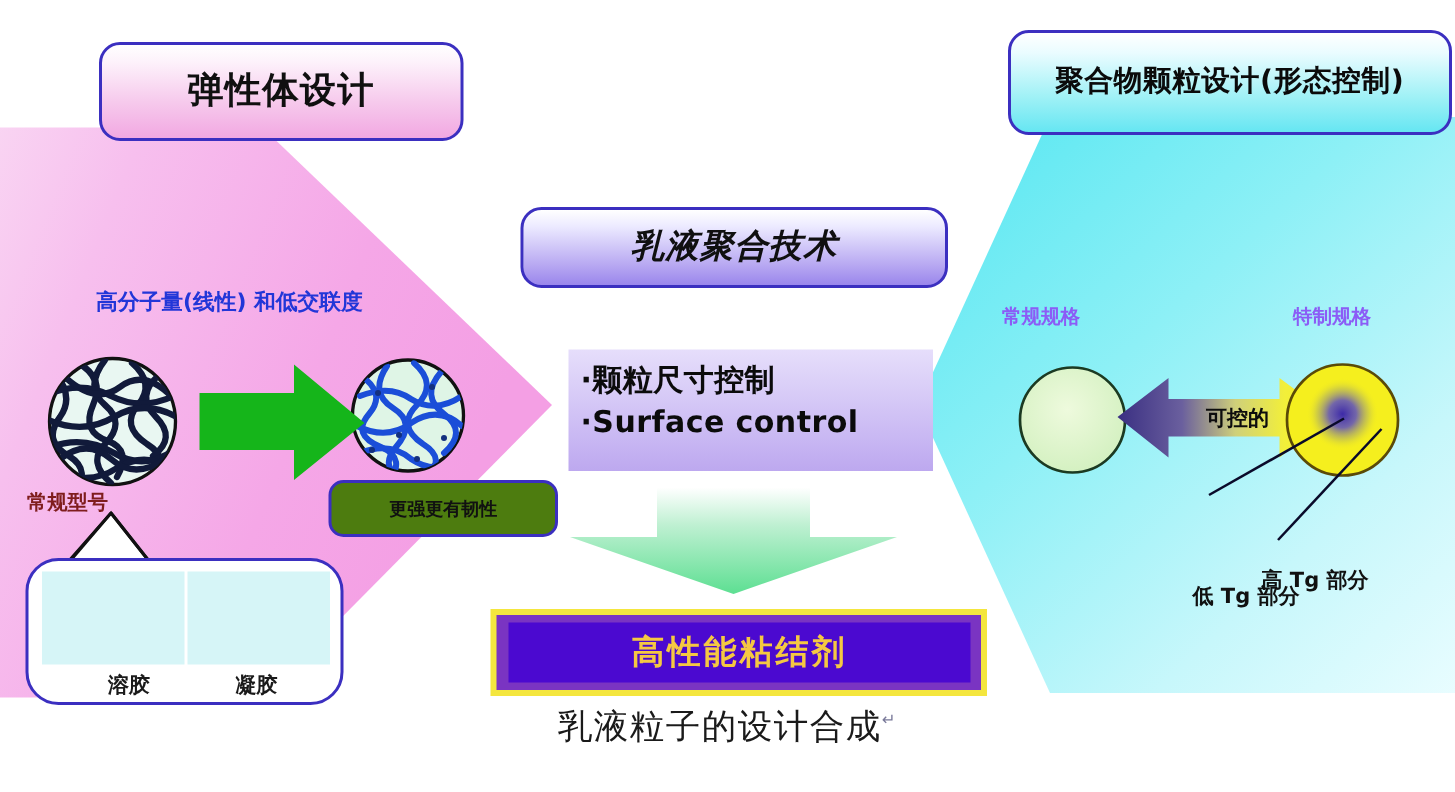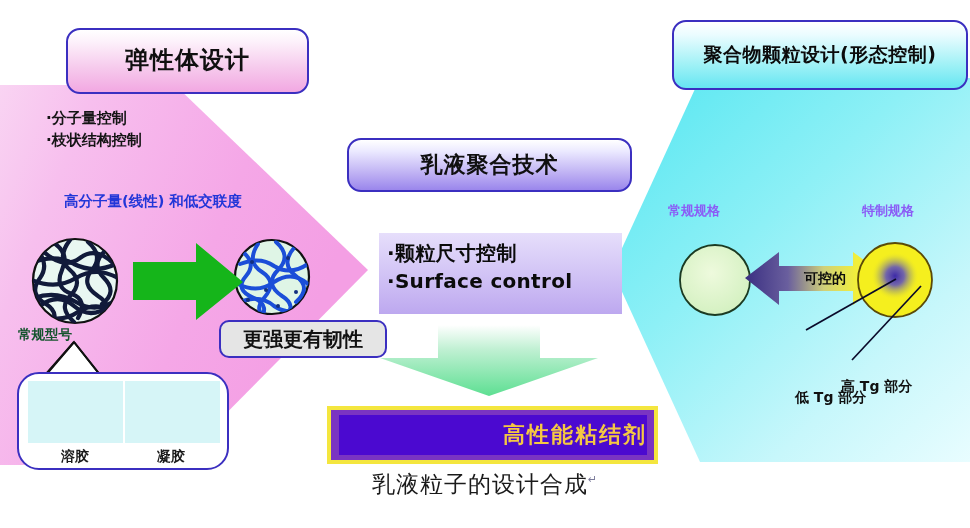--- a/index.html
+++ b/index.html
@@ -35,25 +35,26 @@
     background:linear-gradient(to bottom,#ffffff 0%,#eafcff 20%,#9ff1f6 65%,#66e6f2 100%);
     font-size:19px;font-weight:700;color:#0b0b0b;
     flex-direction:row;
     letter-spacing:0.5px;
   }
   .cap-mid{
     left:347px;top:138px;width:285px;height:54px;
     background:linear-gradient(to bottom,#ffffff 0%,#eceaff 22%,#b9aaf2 72%,#9a86ec 100%);
     font-size:22px;font-weight:700;color:#101010;
     letter-spacing:1px;
+    font-style:italic;
   }
   .cap-tough{
-    left:219px;top:320px;width:168px;height:38px;
-    background:#e5e5e5;border:2px solid #3b2fc0;border-radius:10px;
-    font-size:20px;font-weight:700;color:#111;
+    left:219px;top:320px;width:153px;height:38px;
+    background:#4d7c0f;border:2px solid #3b2fc0;border-radius:10px;
+    font-size:12px;font-weight:700;color:#111;
   }
 
   
   .mid-panel{
     position:absolute;left:379px;top:233px;width:243px;height:81px;
     background:linear-gradient(to bottom,#e6defb 0%,#d8ccf7 35%,#c9b8f3 72%,#bda8ef 100%);
     box-sizing:border-box;
     padding:7px 0 0 8px;
   }
   .mid-panel .ln{
@@ -61,36 +62,36 @@
     white-space:nowrap;letter-spacing:0.3px;
   }
 
   
   .left-bullets{position:absolute;left:46px;top:108px;}
   .left-bullets .ln{font-size:15px;font-weight:700;color:#151515;line-height:1.45;white-space:nowrap;}
   .blue-note{
     position:absolute;left:64px;top:192px;
     font-size:14.5px;font-weight:700;color:#2236d8;white-space:nowrap;
   }
-  .lbl-plain{position:absolute;font-size:13.5px;font-weight:700;color:#14532d;white-space:nowrap;}
+  .lbl-plain{position:absolute;font-size:13.5px;font-weight:700;color:#7f1d1d;white-space:nowrap;}
 
   
   .banner-wrap{position:absolute;left:327px;top:406px;width:331px;height:58px;}
   .banner-outer{
     position:absolute;left:0;top:0;width:331px;height:58px;
     background:#f4e63e;box-sizing:border-box;
   }
   .banner-bevel{
     position:absolute;left:4px;top:4px;width:323px;height:50px;
     background:#7a34c2;box-sizing:border-box;
   }
   .banner-inner{
     position:absolute;left:12px;top:9px;width:308px;height:40px;
     background:#4b09d0;
-    display:flex;align-items:center;justify-content:flex-end;
+    display:flex;align-items:center;justify-content:center;
     box-sizing:border-box;
   }
   .banner-inner span{
     font-size:22px;font-weight:700;color:#f5c842;letter-spacing:2px;
   }
 
   
   .caption{
     position:absolute;left:0;top:469px;width:970px;text-align:center;
     font-size:23px;font-weight:400;color:#1a1a1a;letter-spacing:1px;
@@ -272,39 +273,35 @@
     <circle cx="895" cy="276" r="24" fill="url(#gcore)"></circle>
 
     <line x1="806" y1="330" x2="896" y2="279" stroke="#0a0a2a" stroke-width="1.7"></line>
     <line x1="852" y1="360" x2="921" y2="286" stroke="#0a0a2a" stroke-width="1.7"></line>
   </svg>
 
   <div class="capsule cap-left">
     <span>弹性体设计</span>
   </div>
 
-  <div class="left-bullets">
-    <div class="ln">·分子量控制</div>
-    <div class="ln">·枝状结构控制</div>
-  </div>
 
   <div class="blue-note">高分子量(线性) 和低交联度</div>
 
   <div class="lbl-plain" style="left:18px;top:326px;">常规型号</div>
 
   <div class="capsule cap-tough">
     <span>更强更有韧性</span>
   </div>
 
   <div class="callout">
     <div class="panelrow">
       <div class="swatch"></div>
       <div class="swatch"></div>
     </div>
-    <div class="caplbl" style="left:8px;margin-top:36px;">溶胶</div>
+    <div class="caplbl" style="left:19px;margin-top:36px;">溶胶</div>
     <div class="caplbl" style="left:104px;">凝胶</div>
   </div>
 
   <div class="capsule cap-mid">
     <span>乳液聚合技术</span>
   </div>
 
   <div class="mid-panel">
     <div class="ln">·颗粒尺寸控制</div>
     <div class="ln">·Surface control</div>

